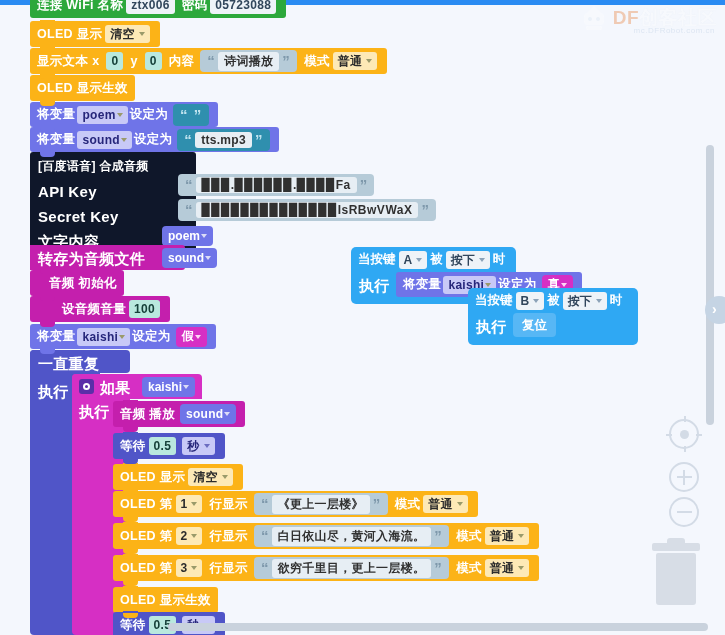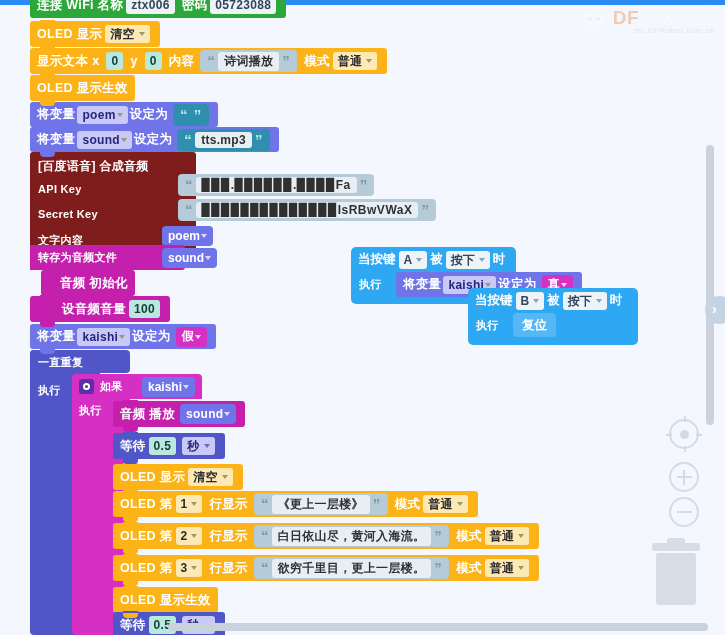--- a/index.html
+++ b/index.html
@@ -126,21 +126,21 @@
     background: #e7eef4; color: #303030;
     border-radius: 3px; padding: 1px 6px;
     font-size: 12px; font-weight: bold;
   }
   .strblk.dark { background: #2f8fae; }
   .strblk.dark .q { color: #bfe3ef; }
 
   
   .cblock { position: absolute; border-radius: 4px; }
   .clabel {
-    position: absolute; color: #fff; font-weight: bold; font-size: 11px;
+    position: absolute; color: #fff; font-weight: bold; font-size: 15px;
     letter-spacing: .3px;
   }
 
   
   .ctrl {
     position: absolute;
     border: 2px solid #d3dbe6;
     border-radius: 50%;
     background: transparent;
     display: flex; align-items: center; justify-content: center;
@@ -276,21 +276,21 @@
         <i class="caret"></i>
     </span>
     <span>设定为</span>
     <span class="strblk dark" style="margin-left:5px;">
       <span class="q">“</span>
       <span class="strtext">tts.mp3</span>
       <span class="q">”</span>
     </span>
   </div>
 
-  <div style="position:absolute; left:30px; top:152px; width:166px; height:108px; background:#7f1d1d; border-radius:3px;">
+  <div style="position:absolute; left:30px; top:152px; width:166px; height:108px; background:#0f172a; border-radius:3px;">
     <div class="clabel" style="left:8px; top:6px; font-size:12px;">[百度语音] 合成音频</div>
     <div class="clabel" style="left:8px; top:31px;">API Key</div>
     <div class="clabel" style="left:8px; top:56px;">Secret Key</div>
     <div class="clabel" style="left:8px; top:81px;">文字内容</div>
   </div>
 
   <div class="strblk" style="position:absolute; left:176px; top:174px; height:22px;">
     <span class="q">“</span>
     <span class="strtext" style="filter:blur(0.6px); letter-spacing:.5px;">▉▉▉.▉▉▉▉▉▉.▉▉▉▉Fa</span>
     <span class="q">”</span>
@@ -308,21 +308,21 @@
   </div>
 
   <div style="position:absolute; left:30px; top:245px; width:155px; height:25px; background:#c41fad; border-radius:0 3px 3px 0;">
     <div class="clabel" style="left:8px; top:5px;">转存为音频文件</div>
   </div>
   <div class="rep var" style="position:absolute; left:160px; top:248px; height:20px;">
     <span>sound</span>
       <i class="caret" style="border-top-color:#dcdcf7;"></i>
   </div>
 
-  <div class="blk c-magenta notch" style="left:41px; top:270px; height:26px;padding-left:19px;">
+  <div class="blk c-magenta notch" style="left:30px; top:270px; height:26px;padding-left:19px;">
     <span>音频 初始化</span>
   </div>
 
   <div class="blk c-magenta notch" style="left:30px; top:296px; height:26px;padding-left:32px;">
     <span>设音频音量</span>
     <span class="slot mint">
       <span>100</span>
     </span>
   </div>
 

